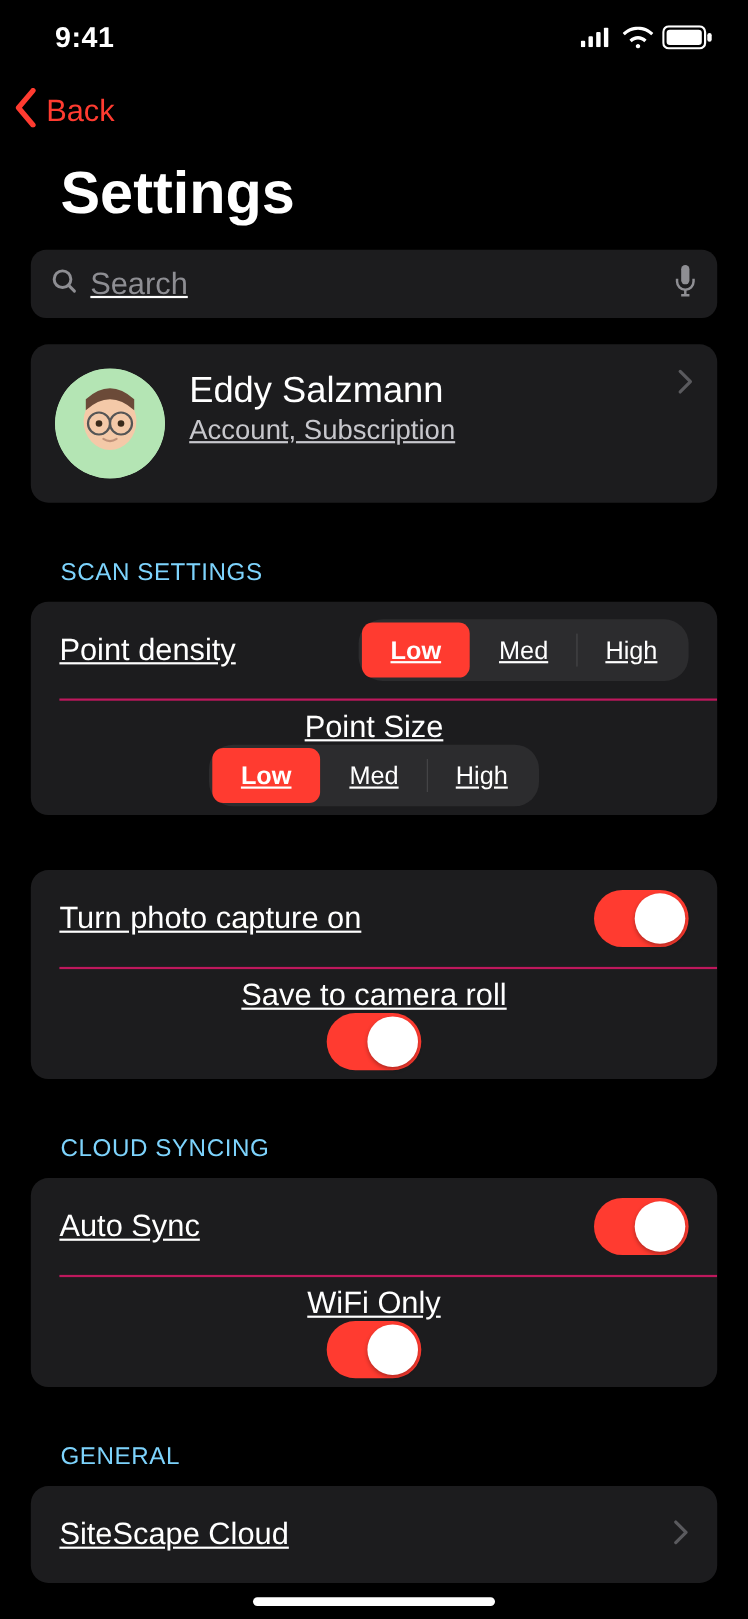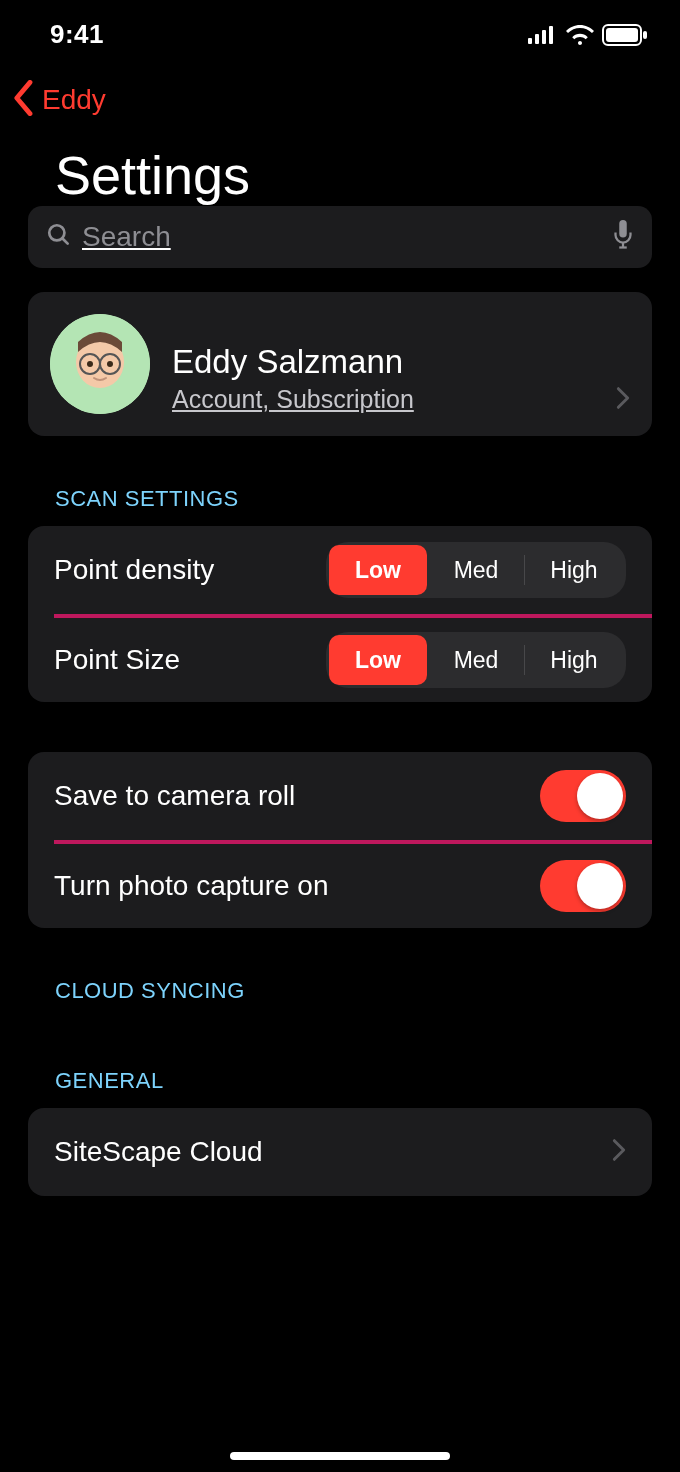--- a/index.html
+++ b/index.html
@@ -41,22 +41,22 @@
       gap: 6px;
       color: #ff3b30;
       cursor: pointer;
     }
     .nav-back-label {
       font-size: 28px;
       font-weight: 400;
     }
     .page-title {
       font-size: 54px;
-      font-weight: 400;
-      padding: 8px 28px 0 55px;
+      font-weight: 700;
+      padding: 8px 28px 20px 55px;
     }
     .search-container {
       margin: 0 28px 24px;
       background: #1c1c1e;
       border-radius: 14px;
       display: flex;
       align-items: center;
       padding: 12px 18px;
       height: 62px;
       text-decoration: underline;
@@ -77,21 +77,21 @@
       color: #8e8e93;
     }
     .mic-icon {
       color: #8e8e93;
     }
     .profile-card {
       margin: 0 28px;
       background: #1c1c1e;
       border-radius: 16px;
       display: flex;
-      align-items: flex-end;
+      align-items: flex-start;
       padding: 22px 22px;
       gap: 22px;
       cursor: pointer;
     }
     .avatar {
       width: 100px;
       height: 100px;
       border-radius: 50%;
       background: #b4e5b4;
       display: flex;
@@ -130,25 +130,27 @@
       margin: 0 28px;
       background: #1c1c1e;
       border-radius: 16px;
       overflow: hidden;
     }
     .row {
       display: flex;
       align-items: center;
       padding: 8px 26px;
       min-height: 88px;
+      text-decoration: underline;
     }
     .row + .row {
-      border-top: 4px solid #be185d;
+      border-top: 2px solid #be185d;
       margin-left: 26px;
       padding-left: 0px;
+      flex-direction: column;
     }
     .row-label {
       font-size: 28px;
       font-weight: 400;
       flex: 1;
     }
     .segmented {
       display: flex;
       background: #2c2c2e;
       border-radius: 22px;
@@ -241,21 +243,21 @@
     </span>
   </div>
 </div>
 
 <div class="nav-back">
   <span>
     <svg width="24" height="36" viewBox="0 0 18 30" fill="none" stroke="#ff3b30" stroke-width="4" stroke-linecap="round" stroke-linejoin="round">
         <polyline points="14,2 3,15 14,28"></polyline>
       </svg>
   </span>
-  <span class="nav-back-label">Eddy</span>
+  <span class="nav-back-label">Back</span>
 </div>
 
 <h1 class="page-title">Settings</h1>
 
 <div class="search-container">
   <span class="search-icon">
     <svg width="26" height="26" viewBox="0 0 24 24" fill="none" stroke="#8e8e93" stroke-width="2.5">
         <circle cx="10" cy="10" r="7"></circle>
         <line x1="20" y1="20" x2="15" y2="15" stroke-linecap="round"></line>
       </svg>
@@ -314,37 +316,49 @@
         <div class="segment">Med</div>
         <div class="segment">High</div>
       </div>
     </div>
   </div>
 </div>
 
 <div class="section">
   <div class="section-body">
     <div class="row">
+      <div class="row-label">Turn photo capture on</div>
+      <div class="toggle">
+          <div class="toggle-knob"></div>
+        </div>
+    </div>
+    <div class="row">
       <div class="row-label">Save to camera roll</div>
       <div class="toggle">
           <div class="toggle-knob"></div>
         </div>
     </div>
-    <div class="row">
-      <div class="row-label">Turn photo capture on</div>
+  </div>
+</div>
+
+<div class="section">
+  <div class="section-header">CLOUD SYNCING</div>
+  <div class="section-body">
+    <div class="row">
+      <div class="row-label">Auto Sync</div>
       <div class="toggle">
           <div class="toggle-knob"></div>
         </div>
     </div>
-  </div>
-</div>
-
-<div class="section">
-  <div class="section-header">CLOUD SYNCING</div>
-  <div class="section-body">
+    <div class="row">
+      <div class="row-label">WiFi Only</div>
+      <div class="toggle">
+          <div class="toggle-knob"></div>
+        </div>
+    </div>
   </div>
 </div>
 
 <div class="section">
   <div class="section-header">GENERAL</div>
   <div class="section-body">
     <div class="row">
       <div class="row-label">SiteScape Cloud</div>
       <span class="chevron">
         <svg width="14" height="24" viewBox="0 0 12 20" fill="none" stroke="#5a5a5e" stroke-width="2.5" stroke-linecap="round" stroke-linejoin="round">

